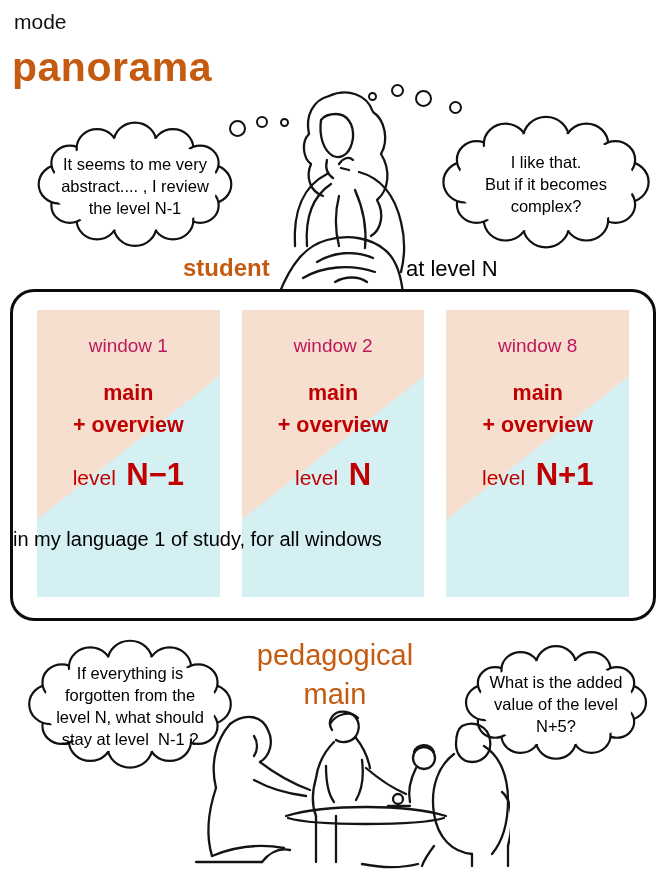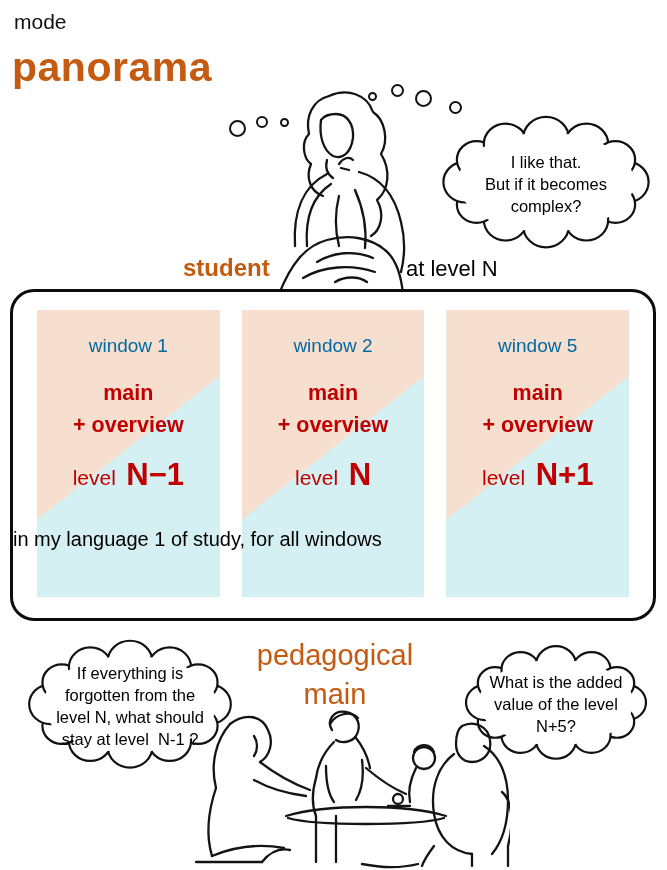--- a/index.html
+++ b/index.html
@@ -33,21 +33,21 @@
   
   .panorama-box{
     left:10px;top:289px;width:640px;height:326px;background:#fff;border:3.5px solid #0c0c0c;
     border-radius:24px;z-index:2;
   }
   .panels{position:absolute;left:24px;top:18px;right:24px;bottom:21px;display:flex;gap:22px;}
   .panel{position:relative;flex:1;background:#D5F0F3;overflow:hidden;}
   .panel .peach{position:absolute;inset:0;background:#F6DFCE;
     clip-path:polygon(0 0,100% 0,100% 23%,0 73%);}
   .panel .content{position:relative;z-index:1;text-align:center;}
-  .window-title{margin-top:25px;font-size:19px;color:#0369a1;}
+  .window-title{margin-top:25px;font-size:19px;color:#be185d;}
   .main-line{margin-top:20px;font-size:21.5px;font-weight:700;color:#C00000;line-height:1.5;}
   .level-line{margin-top:15px;color:#C00000;}
   .level-prefix{font-size:21px;}
   .level-value{font-size:31px;font-weight:700;margin-left:6px;}
   .footer-note{position:absolute;left:0;right:0;top:236px;text-align:left;font-size:20px;
     color:#000;z-index:2;}
 </style>
 </head>
 <body>
 
@@ -97,20 +97,30 @@
   </svg>
 
   <div class="abs dot" style="left:229px;top:120px;width:17px;height:17px;"></div>
   <div class="abs dot" style="left:256px;top:116px;width:12px;height:12px;"></div>
   <div class="abs dot" style="left:280px;top:118px;width:9px;height:9px;"></div>
   <div class="abs dot" style="left:368px;top:92px;width:9px;height:9px;"></div>
   <div class="abs dot" style="left:391px;top:84px;width:13px;height:13px;"></div>
   <div class="abs dot" style="left:415px;top:90px;width:17px;height:17px;"></div>
   <div class="abs dot" style="left:449px;top:101px;width:13px;height:13px;"></div>
 
+  <div class="abs bubble" style="left:28px;top:118px;width:214px;height:138px;">
+    <svg class="cloud" viewBox="0 0 220 150" preserveAspectRatio="none">
+        <use href="#cloud"></use>
+      </svg>
+    <div class="bubble-text">
+      <span>It seems to me very</span>
+      <span>abstract.... , I review</span>
+      <span>the level N-1</span>
+    </div>
+  </div>
 
   <div class="abs bubble" style="left:432px;top:112px;width:228px;height:146px;">
     <svg class="cloud" viewBox="0 0 220 150" preserveAspectRatio="none">
         <use href="#cloud"></use>
       </svg>
     <div class="bubble-text">
       <span>I like that.</span>
       <span>But if it becomes</span>
       <span>complex?</span>
     </div>
@@ -148,21 +158,21 @@
           <div class="level-line">
             <span class="level-prefix">level</span>
             <span class="level-value">N</span>
           </div>
         </div>
       </div>
 
       <div class="panel">
         <div class="peach"></div>
         <div class="content">
-          <div class="window-title">window 5</div>
+          <div class="window-title">window 8</div>
           <div class="main-line">
             <div>main</div>
             <div>+ overview</div>
           </div>
           <div class="level-line">
             <span class="level-prefix">level</span>
             <span class="level-value">N+1</span>
           </div>
         </div>
       </div>

